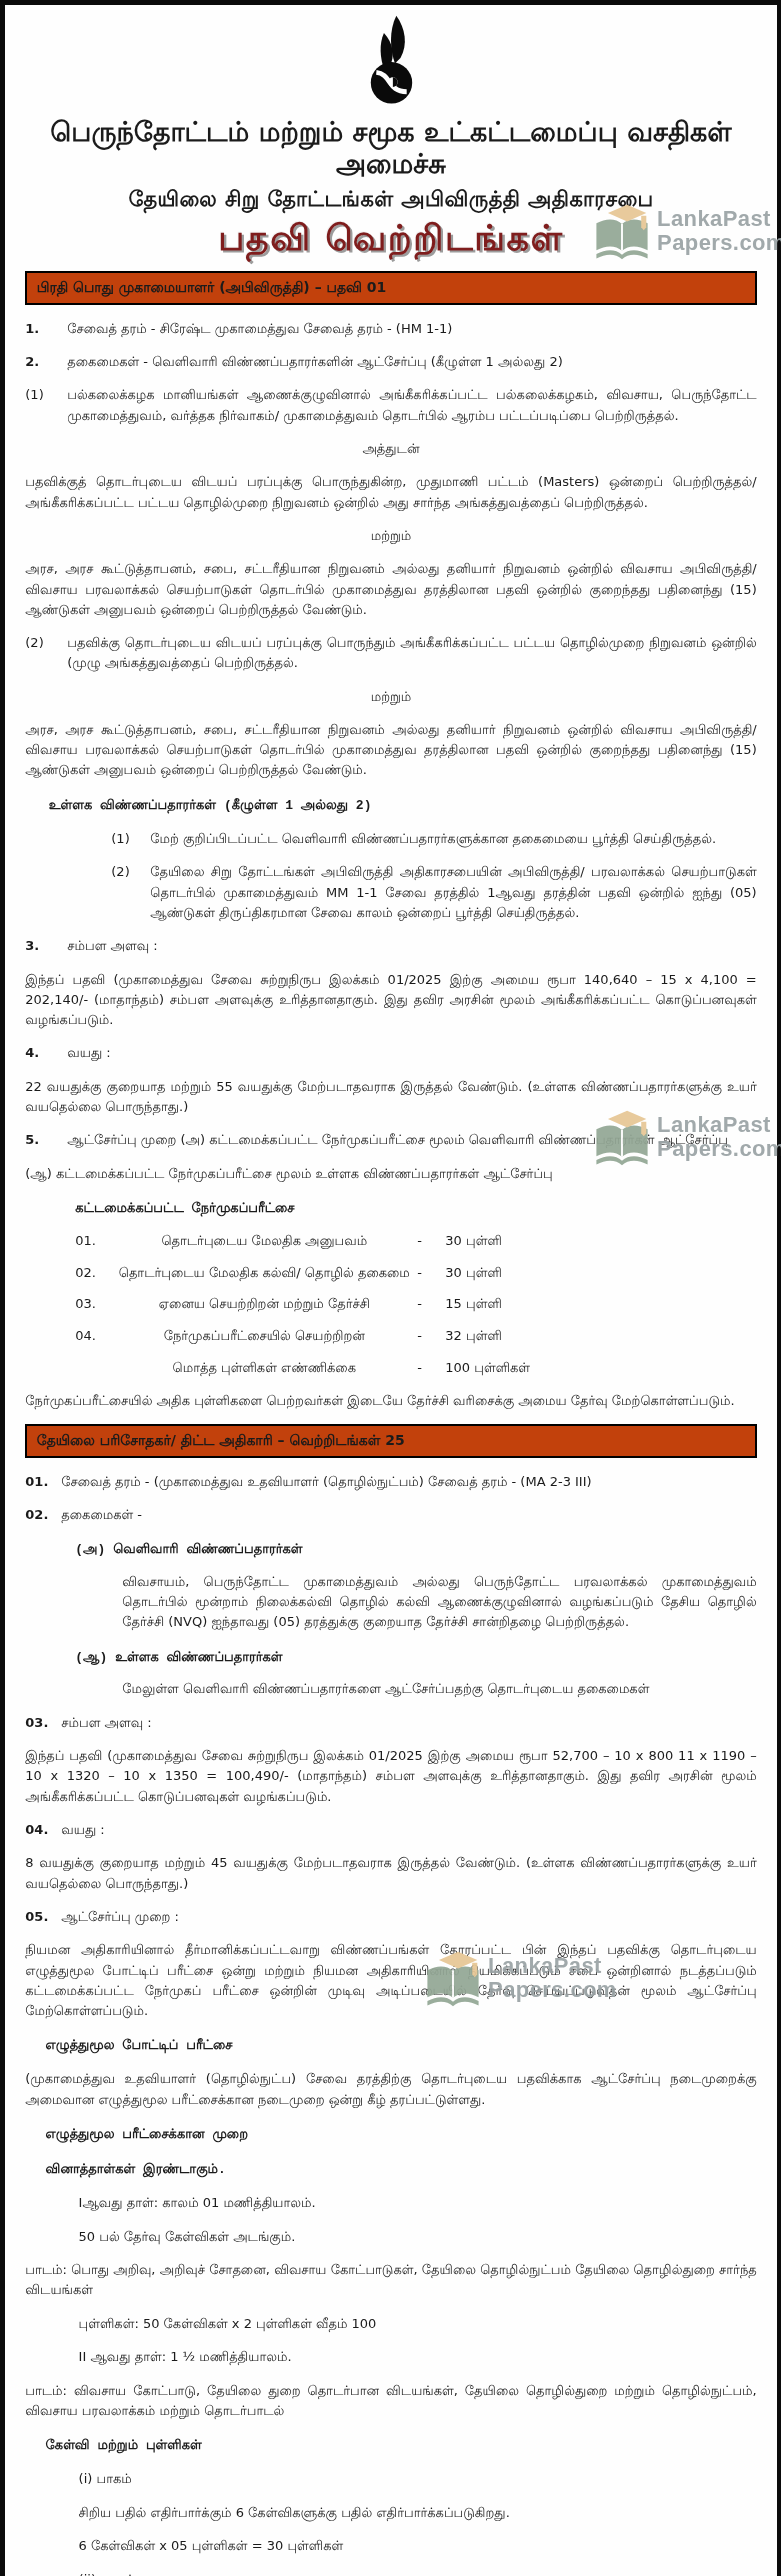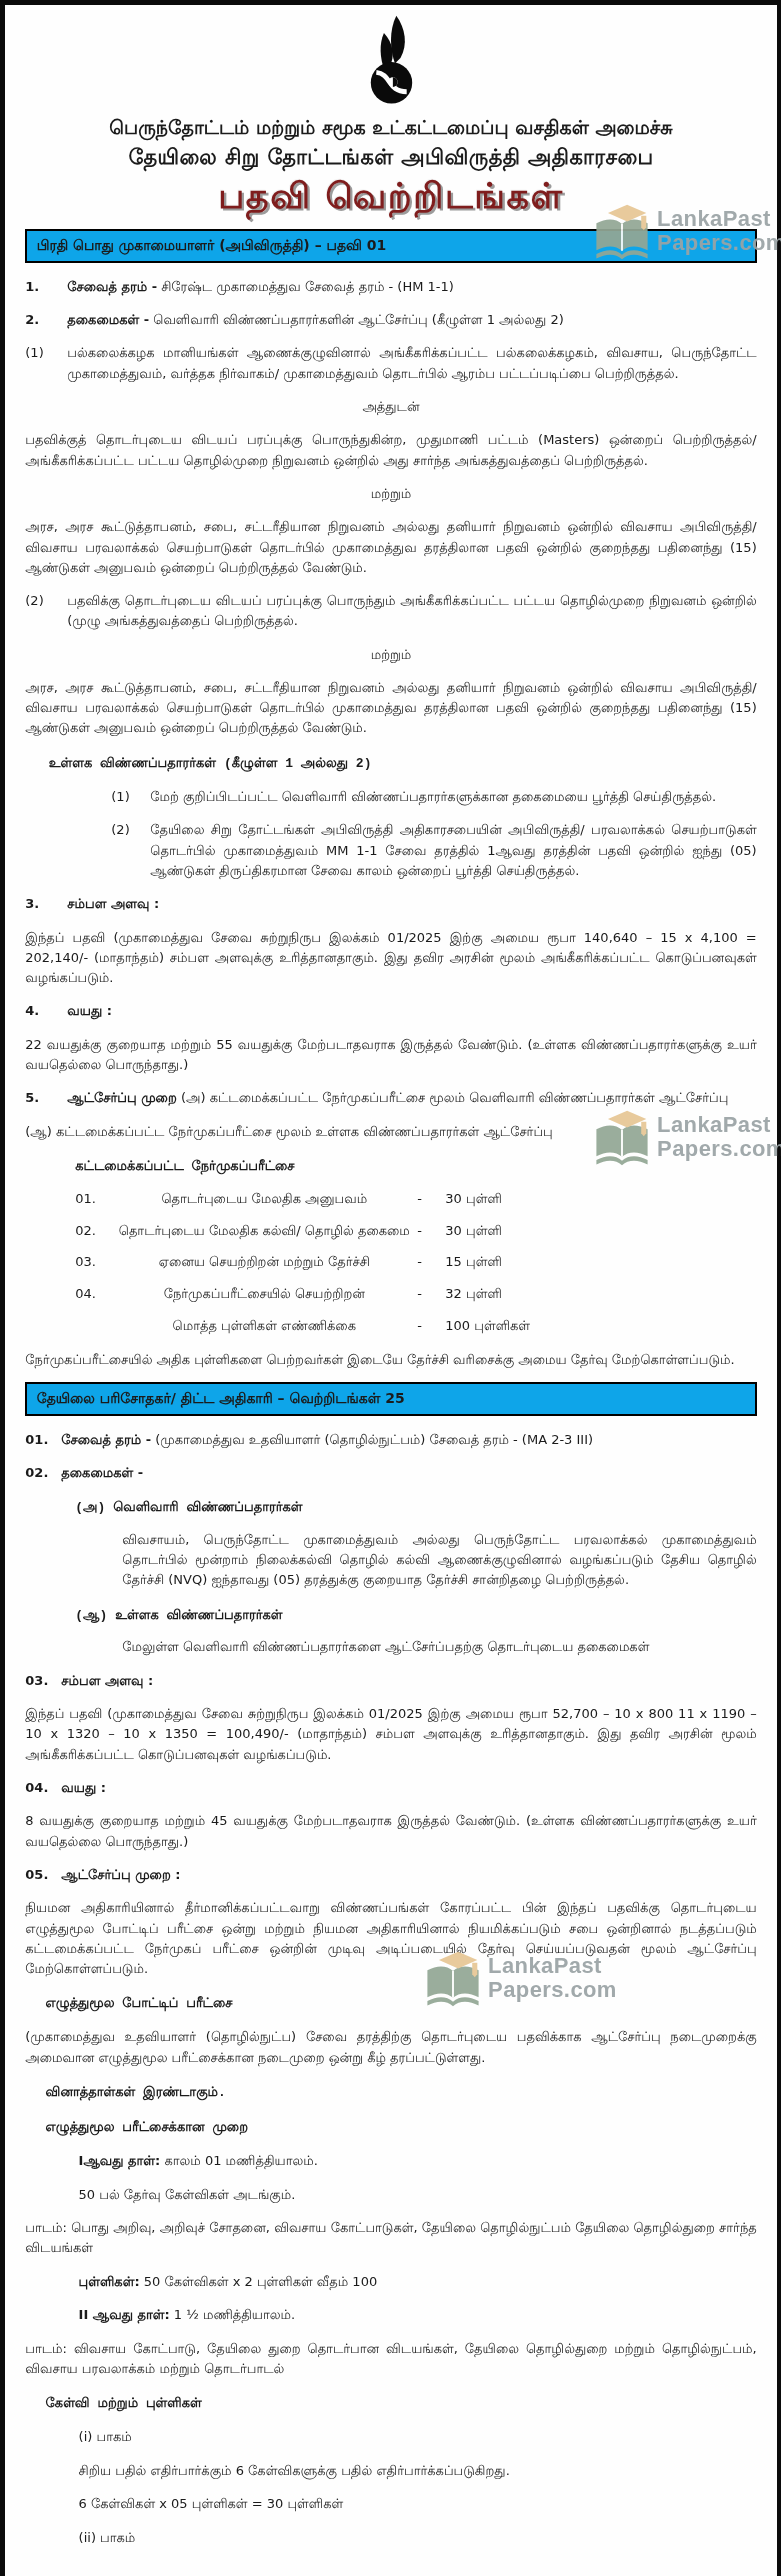--- a/index.html
+++ b/index.html
@@ -4,32 +4,32 @@
 <style>
   html,body{margin:0;padding:0;background:#e8e8e8;}
   .doc{
     width:782px; min-height:2576px; margin:0 auto; background:#fefefe;
     border:5.5px solid #0b0b0b; box-sizing:border-box; position:relative;
     padding:7.8px 20.3px 47px 20.3px;
     font-family:"DejaVu Sans", sans-serif; color:#1b1b1b; font-size:13px; line-height:1.55;
   }
   .center{text-align:center;}
   .logo-wrap{ text-align:center; margin-top:1.6px; }
-  .hdr-ministry{ font-family:"DejaVu Serif", serif; font-weight:bold; font-size:19px; line-height:1.2; margin-top:3.1px;}
+  .hdr-ministry{ font-family:"DejaVu Serif", serif; font-weight:bold; font-size:27px; line-height:1.2; margin-top:3.1px;}
   .hdr-authority{ font-weight:bold; font-size:21px; line-height:1.2; margin-top:6.3px; letter-spacing:0.4px;}
   .hdr-vacancy{ font-weight:bold; font-size:35px; line-height:1.15; margin-top:6.3px; letter-spacing:1.6px;
     color:#7f1d1d; text-shadow:2.3px 2.3px 0 #9c9c9c, -0.8px -0.8px 0 #f2f2f2; }
-  .secbar{ background:#0ea5e9; border:2.3px solid #000; font-weight:bold; font-size:14px;
+  .secbar{ background:#c2410c; border:2.3px solid #000; font-weight:bold; font-size:14px;
     padding:3.9px 9.4px 4.7px 9.4px; margin:12.5px 0 4.7px 0; }
   .row{ display:flex; margin-top:13.3px; }
   .no{ flex:none; width:42px; font-weight:bold; }
   .no2{ flex:none; width:36px; font-weight:bold; }
   .no-reg{ font-weight:normal; }
   .bd{ flex:1; text-align:justify; }
-  .lbl{ font-weight:bold; }
+  .lbl{ font-weight:normal; }
   p.para{ margin:13.3px 0 0 0; text-align:justify; }
   .ind-a{ margin-left:42px; }
   .ind-b{ margin-left:36px; }
   .ind-exam{ margin-left:20.3px; }
   .conj{ text-align:center; margin-top:13.3px; }
   .subhead{ font-weight:bold; margin-top:15px;font-family:Liberation Mono, monospace; }
   .subhead.in1{ margin-left:23.4px; }
   .subhead.in2{ margin-left:50px; }
   .subrow{ display:flex; margin-top:13.3px; margin-left:86px; }
   .subrow .no{ width:39px; font-weight:normal; }
@@ -242,22 +242,22 @@
 
   <div class="row">
     <span class="no2">05.</span>
     <span class="bd"><span class="lbl">ஆட்சேர்ப்பு முறை :</span></span>
   </div>
   <p class="para ind-b">நியமன அதிகாரியினால் தீர்மானிக்கப்பட்டவாறு விண்ணப்பங்கள் கோரப்பட்ட பின் இந்தப் பதவிக்கு தொடர்புடைய எழுத்துமூல போட்டிப் பரீட்சை ஒன்று மற்றும் நியமன அதிகாரியினால் நியமிக்கப்படும் சபை ஒன்றினால் நடத்தப்படும் கட்டமைக்கப்பட்ட நேர்முகப் பரீட்சை ஒன்றின் முடிவு அடிப்படையில் தேர்வு செய்யப்படுவதன் மூலம் ஆட்சேர்ப்பு மேற்கொள்ளப்படும்.</p>
 
   <div class="subhead ind-exam">எழுத்துமூல போட்டிப் பரீட்சை</div>
   <p class="para ind-exam">(முகாமைத்துவ உதவியாளர் (தொழில்நுட்ப) சேவை தரத்திற்கு தொடர்புடைய பதவிக்காக ஆட்சேர்ப்பு நடைமுறைக்கு அமைவான எழுத்துமூல பரீட்சைக்கான நடைமுறை ஒன்று கீழ் தரப்பட்டுள்ளது.</p>
 
+  <div class="subhead ind-exam">எழுத்துமூல பரீட்சைக்கான முறை</div>
   <div class="subhead ind-exam">வினாத்தாள்கள் இரண்டாகும்.</div>
-  <div class="subhead ind-exam">எழுத்துமூல பரீட்சைக்கான முறை</div>
 
   <div class="exam-line">
     <span class="lbl">Iஆவது தாள்:</span>
     <span>காலம் 01 மணித்தியாலம்.</span>
   </div>
   <div class="exam-line">50 பல் தேர்வு கேள்விகள் அடங்கும்.</div>
   <p class="para ind-exam">பாடம்: பொது அறிவு, அறிவுச் சோதனை, விவசாய கோட்பாடுகள், தேயிலை தொழில்நுட்பம் தேயிலை தொழில்துறை சார்ந்த விடயங்கள்</p>
   <div class="exam-line">
     <span class="lbl">புள்ளிகள்:</span>
     <span>50 கேள்விகள் x 2 புள்ளிகள் வீதம் 100</span>

